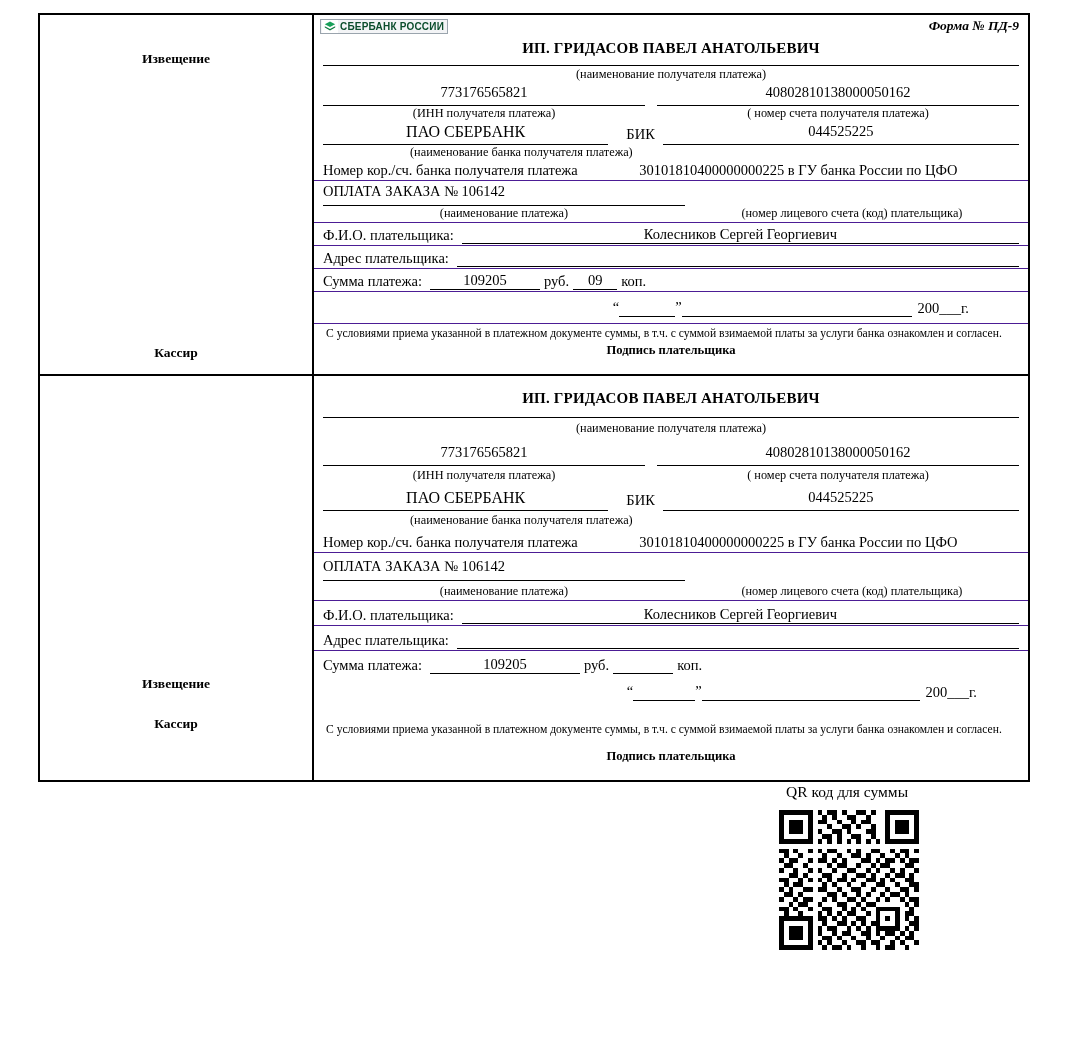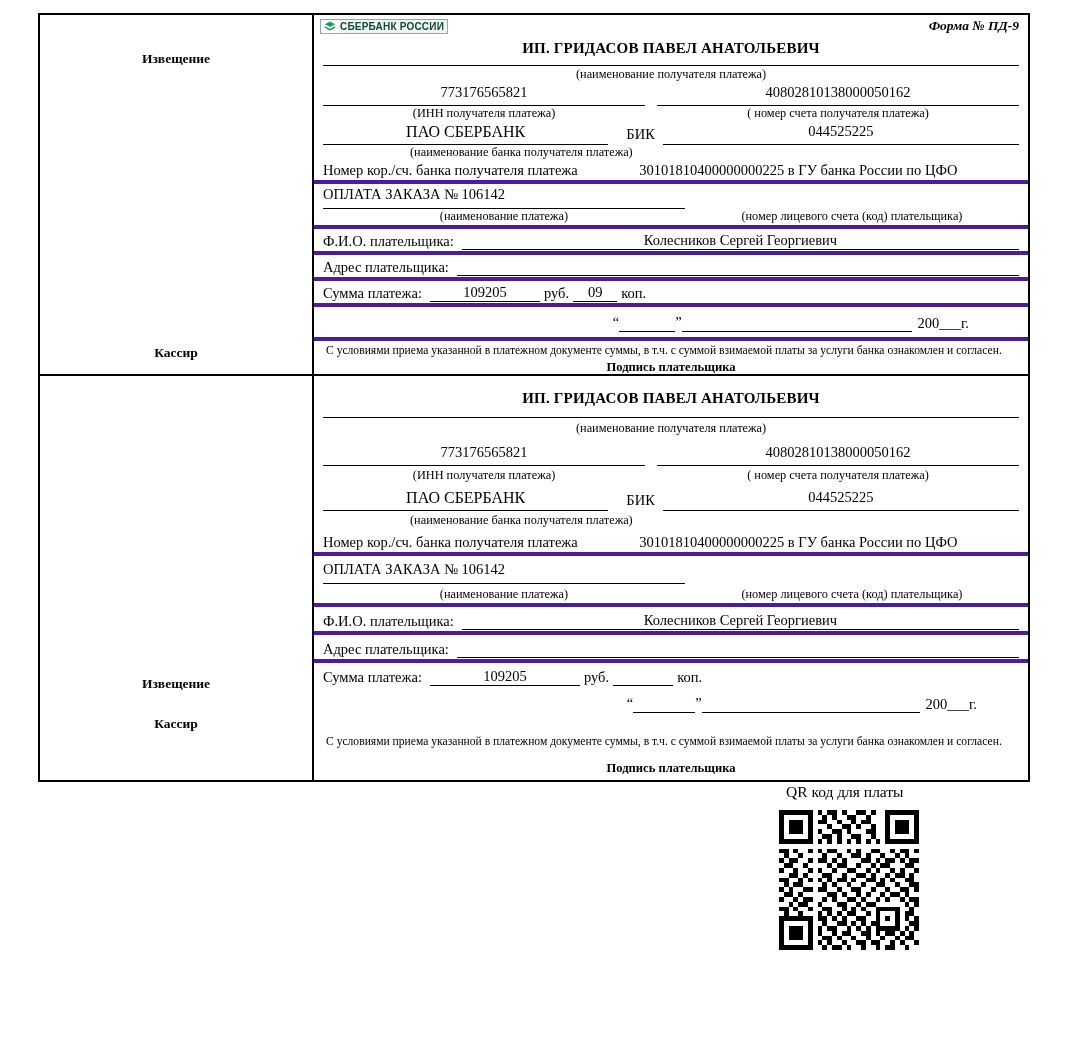--- a/index.html
+++ b/index.html
@@ -65,21 +65,21 @@
     position: relative;
     padding: 0;
   }
 
   
   .row {
     position: relative;
     box-sizing: border-box;
   }
   .rule {
-    border-bottom: 4px solid #4c1d95;
+    border-bottom: 1px solid #4c1d95;
   }
 
   .center { text-align: center; }
   .bold { font-weight: bold; }
 
   .caption {
     font-size: 12.3px;
     text-align: center;
   }
   .recipient-name {
@@ -361,21 +361,21 @@
         </div>
 
         <div class="row tiny" style="padding:22px 12px 0 12px;">С условиями приема указанной в платежном документе суммы, в т.ч. с суммой взимаемой платы за услуги банка ознакомлен и согласен.</div>
         <div class="row center bold" style="font-size:12.6px; padding-top:12px;">Подпись плательщика</div>
 
       </div>
     </div>
 
   </div>
 
-  <div class="qr-title">QR код для платы</div>
+  <div class="qr-title">QR код для суммы</div>
   <div class="qr-box">
     <svg width="150" height="140" viewBox="0 0 29 29" shape-rendering="crispEdges">
       <rect width="29" height="29" fill="#ffffff"></rect>
       <g fill="#000000">
 
         <rect x="0" y="0" width="7" height="1"></rect>
           <rect x="0" y="6" width="7" height="1"></rect>
         <rect x="0" y="0" width="1" height="7"></rect>
           <rect x="6" y="0" width="1" height="7"></rect>
         <rect x="2" y="2" width="3" height="3"></rect>

